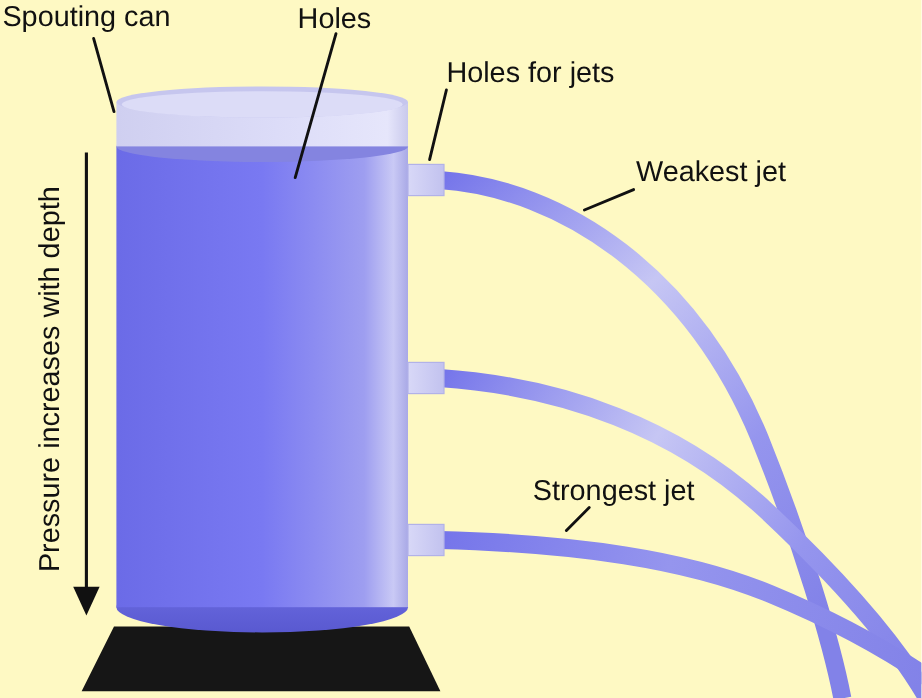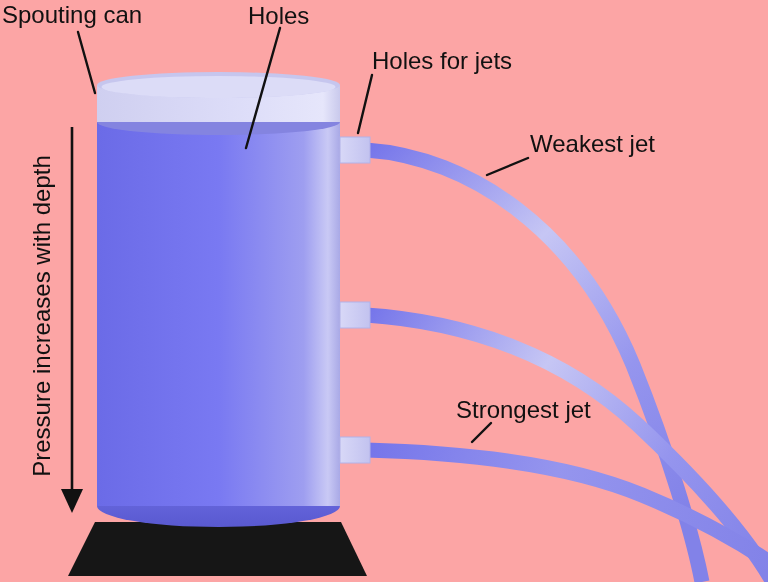--- a/index.html
+++ b/index.html
@@ -1,16 +1,16 @@
 <!DOCTYPE html>
 <html><head>
 <meta charset="utf-8">
 <style>
   html,body{margin:0;padding:0;background:#fff;}
-  .stage{position:relative;width:768px;height:582px;background:#fca5a5;overflow:hidden;
+  .stage{position:relative;width:768px;height:582px;background:#fef9c3;overflow:hidden;
          font-family:"Liberation Sans",sans-serif;}
   .stage svg{position:absolute;left:0;top:0;}
   .label{position:absolute;font-size:24px;line-height:28px;color:#111;white-space:nowrap;}
   .pressure-label{position:absolute;left:-168px;top:302px;width:420px;text-align:center;
                   transform:rotate(-90deg);font-size:24px;line-height:28px;color:#111;white-space:nowrap;}
 </style>
 </head>
 <body>
 
 <div class="stage">
@@ -85,16 +85,16 @@
     <line x1="491" y1="423" x2="472" y2="442" stroke-width="2.4" stroke-linecap="round" stroke="#111111"></line>
 
     <line x1="72" y1="127" x2="72" y2="494" stroke-width="2.6" stroke="#111111"></line>
     <polygon points="72,513 61,489 83,489" fill="#111111"></polygon>
   </svg>
 
   <div class="label" style="left:2px;top:1px">Spouting can</div>
   <div class="label" style="left:248px;top:2px">Holes</div>
   <div class="label" style="left:372px;top:47px">Holes for jets</div>
   <div class="label" style="left:530px;top:130px">Weakest jet</div>
-  <div class="label" style="left:456px;top:396px">Strongest jet</div>
+  <div class="label" style="left:444px;top:396px">Strongest jet</div>
   <div class="pressure-label">Pressure increases with depth</div>
 
 </div>
 
 </body></html>

